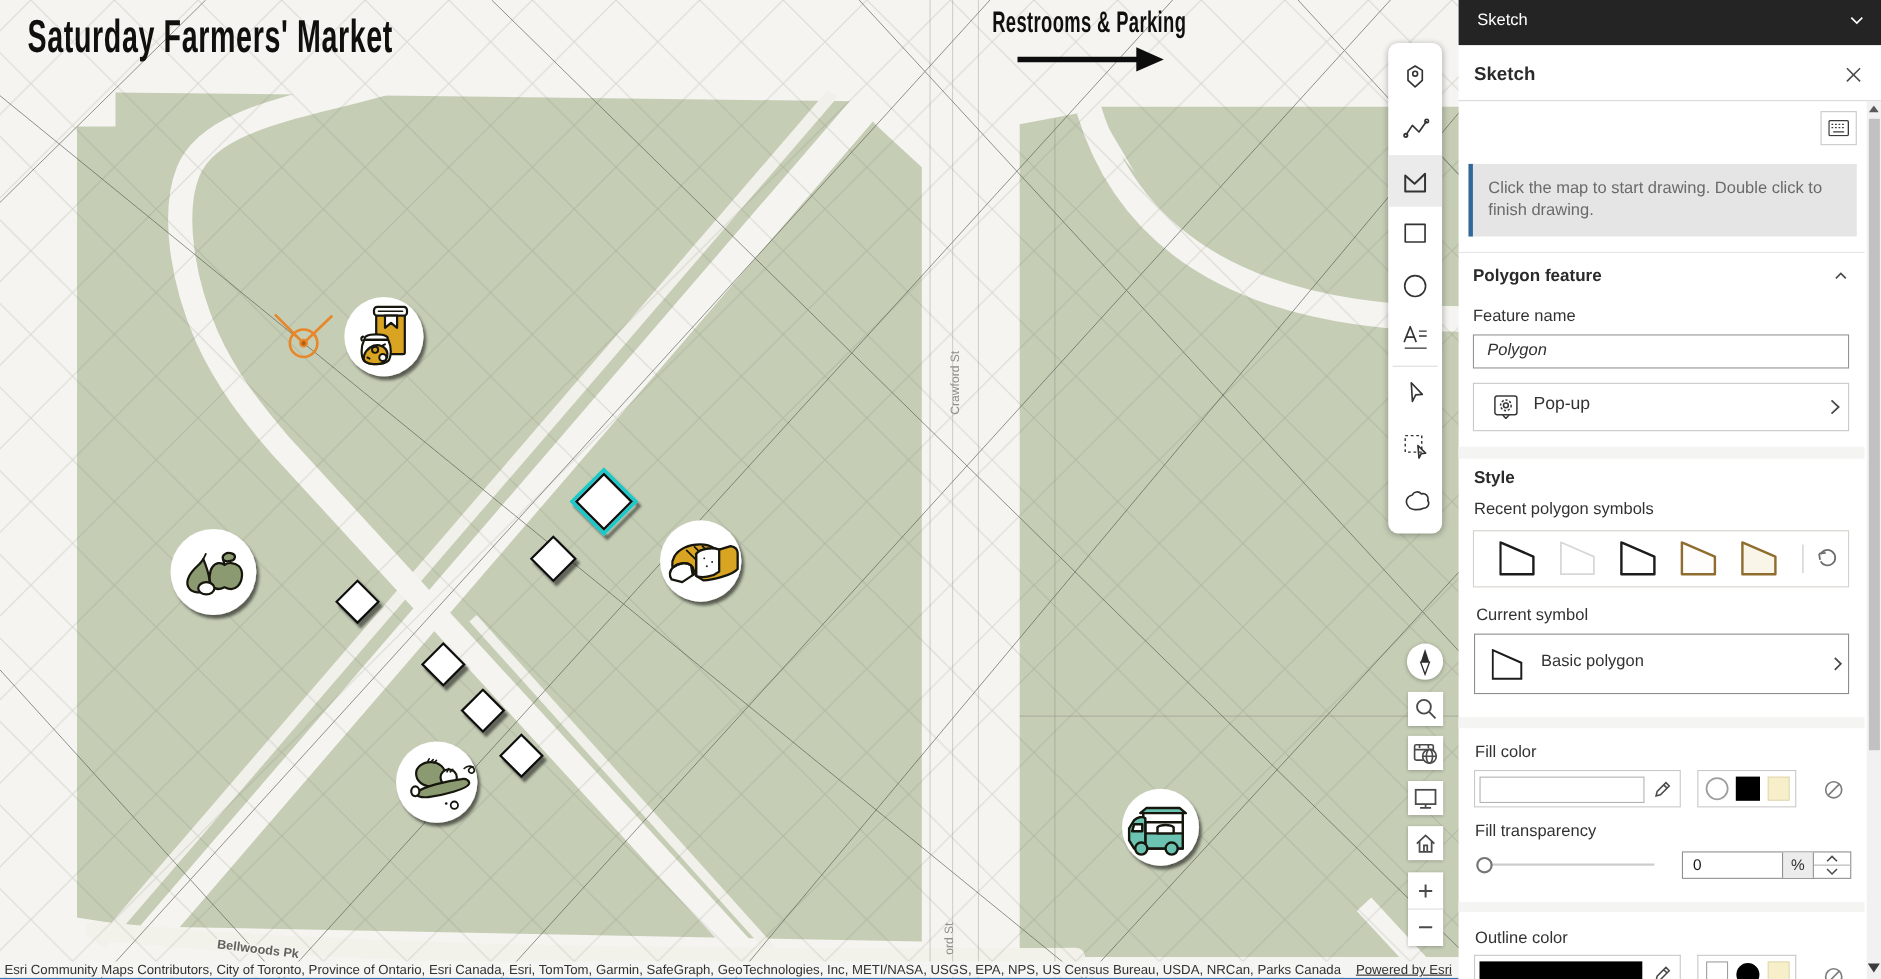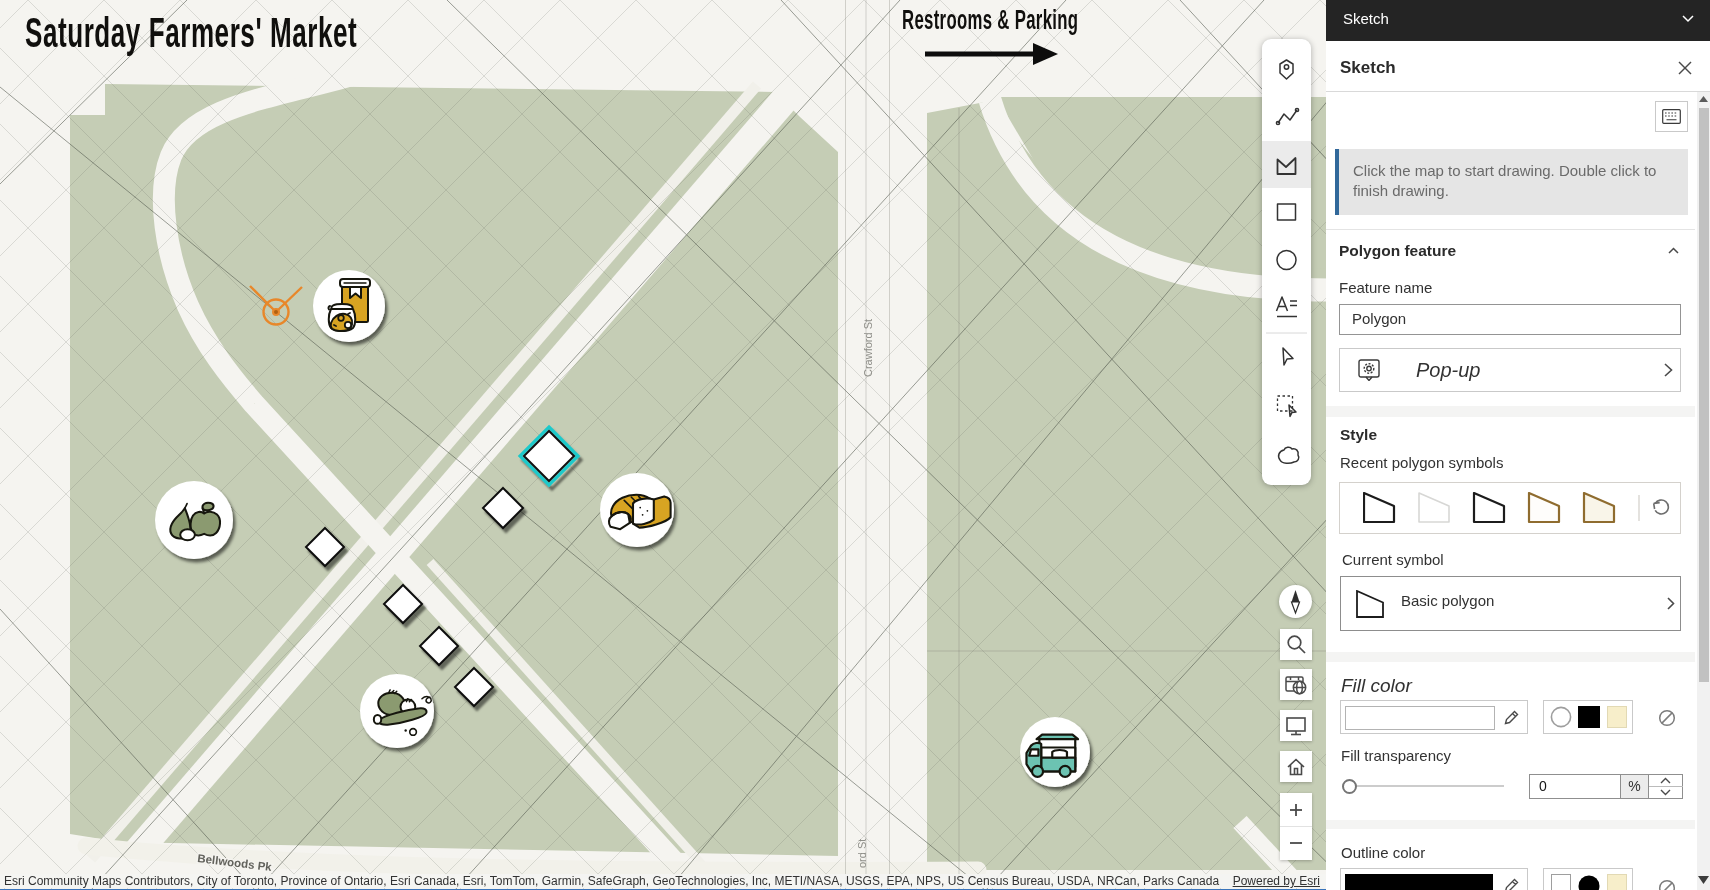--- a/index.html
+++ b/index.html
@@ -310,32 +310,32 @@
 <div class="abs" style="left:0;top:229px;width:369px;height:1px;background:#e4e4e4;"></div>
 
 <div class="abs" style="left:13px;top:242px;font-size:15.5px;font-weight:bold;color:#2b2b2b;">Polygon feature</div>
 
 <svg class="abs" style="left:341px;top:246px;" width="13" height="9" fill="none" stroke="#4a4a4a" stroke-width="1.5">
       <path d="M 2,7 L 6.5,2.5 L 11,7"></path>
     </svg>
 
 <div class="abs" style="left:13px;top:279px;font-size:15px;">Feature name</div>
 
-<div class="abs" style="left:13px;top:304px;width:340px;height:29px;border:1px solid #949494;">
+<div class="abs" style="left:13px;top:304px;width:340px;height:29px;border:1px solid #949494;font-style:italic;">
 <span style="position:absolute;left:12px;top:5px;font-size:15px;">Polygon</span>
 </div>
 
 <div class="abs" style="left:13px;top:348px;width:340px;height:41.5px;border:1px solid #c9c9c9;">
 <svg class="abs" style="left:18px;top:10px;" width="22" height="22" fill="none" stroke="#3a3a3a" stroke-width="1.4">
         <rect x="1" y="1" width="20" height="17" rx="2"></rect>
         <path d="M 8,18 l 3,3.5 l 3,-3.5"></path>
         <circle cx="11" cy="9.5" r="2.2"></circle>
         <circle cx="11" cy="9.5" r="4.8" stroke-dasharray="2 1.6"></circle>
       </svg>
-<span style="position:absolute;left:76px;top:10px;font-size:20px;font-style:italic;">Pop-up</span>
+<span style="position:absolute;left:54px;top:10px;font-size:16px;">Pop-up</span>
 <svg class="abs" style="left:323px;top:13px;" width="10" height="16" fill="none" stroke="#4a4a4a" stroke-width="1.6">
         <path d="M 2,2 L 8.5,8 L 2,14"></path>
       </svg>
 </div>
 
 <div class="abs" style="left:0;top:406px;width:369px;height:11px;background:#f4f4f3;"></div>
 
 <div class="abs" style="left:14px;top:426px;font-size:15.5px;font-weight:bold;color:#2b2b2b;">Style</div>
 
 <div class="abs" style="left:14px;top:454px;font-size:15px;">Recent polygon symbols</div>
@@ -365,21 +365,21 @@
         <path d="M 1,1 L 1,27 L 27,27 L 27,12.5 Z" stroke="#1c1c1c" stroke-width="1.8" fill="#fff"></path>
       </svg>
 <span style="position:absolute;left:60px;top:15px;font-size:15px;">Basic polygon</span>
 <svg class="abs" style="left:325px;top:19px;" width="9" height="15" fill="none" stroke="#4a4a4a" stroke-width="1.6">
         <path d="M 2,2 L 7.5,7.5 L 2,13"></path>
       </svg>
 </div>
 
 <div class="abs" style="left:0;top:652px;width:369px;height:10px;background:#f4f4f3;"></div>
 
-<div class="abs" style="left:15px;top:675px;font-size:19px;font-style:italic;">Fill color</div>
+<div class="abs" style="left:15px;top:675px;font-size:15px;">Fill color</div>
 
 <div class="abs" style="left:14px;top:700px;width:186px;height:32px;border:1px solid #c9c9c9;">
 <div style="position:absolute;left:4px;top:4.5px;width:148px;height:22px;border:1px solid #b3b3b3;background:#fff;"></div>
 <svg class="abs" style="left:163px;top:9px;" width="15" height="15" fill="none" stroke="#4a4a4a" stroke-width="1.4">
         <path d="M 1.5,13.5 l 1,-4 l 8,-8 l 3,3 l -8,8 Z M 8.5,3.5 l 3,3"></path>
       </svg>
 </div>
 
 <div class="abs" style="left:217px;top:700px;width:88px;height:32px;border:1px solid #c9c9c9;">
 <svg class="abs" style="left:6px;top:5px;" width="22" height="22">

